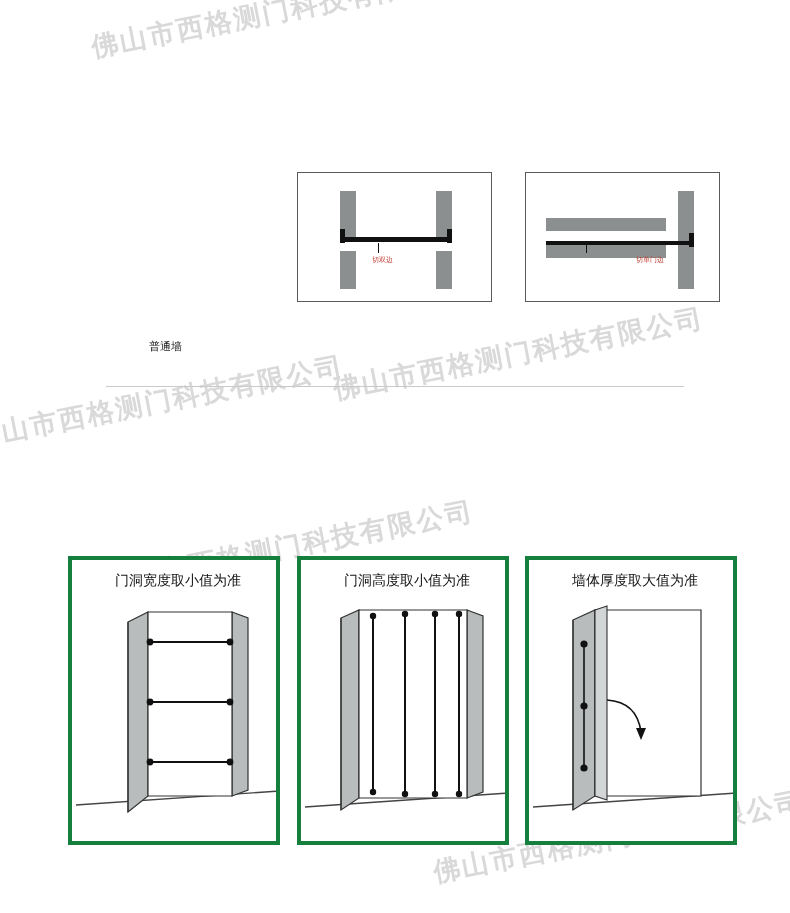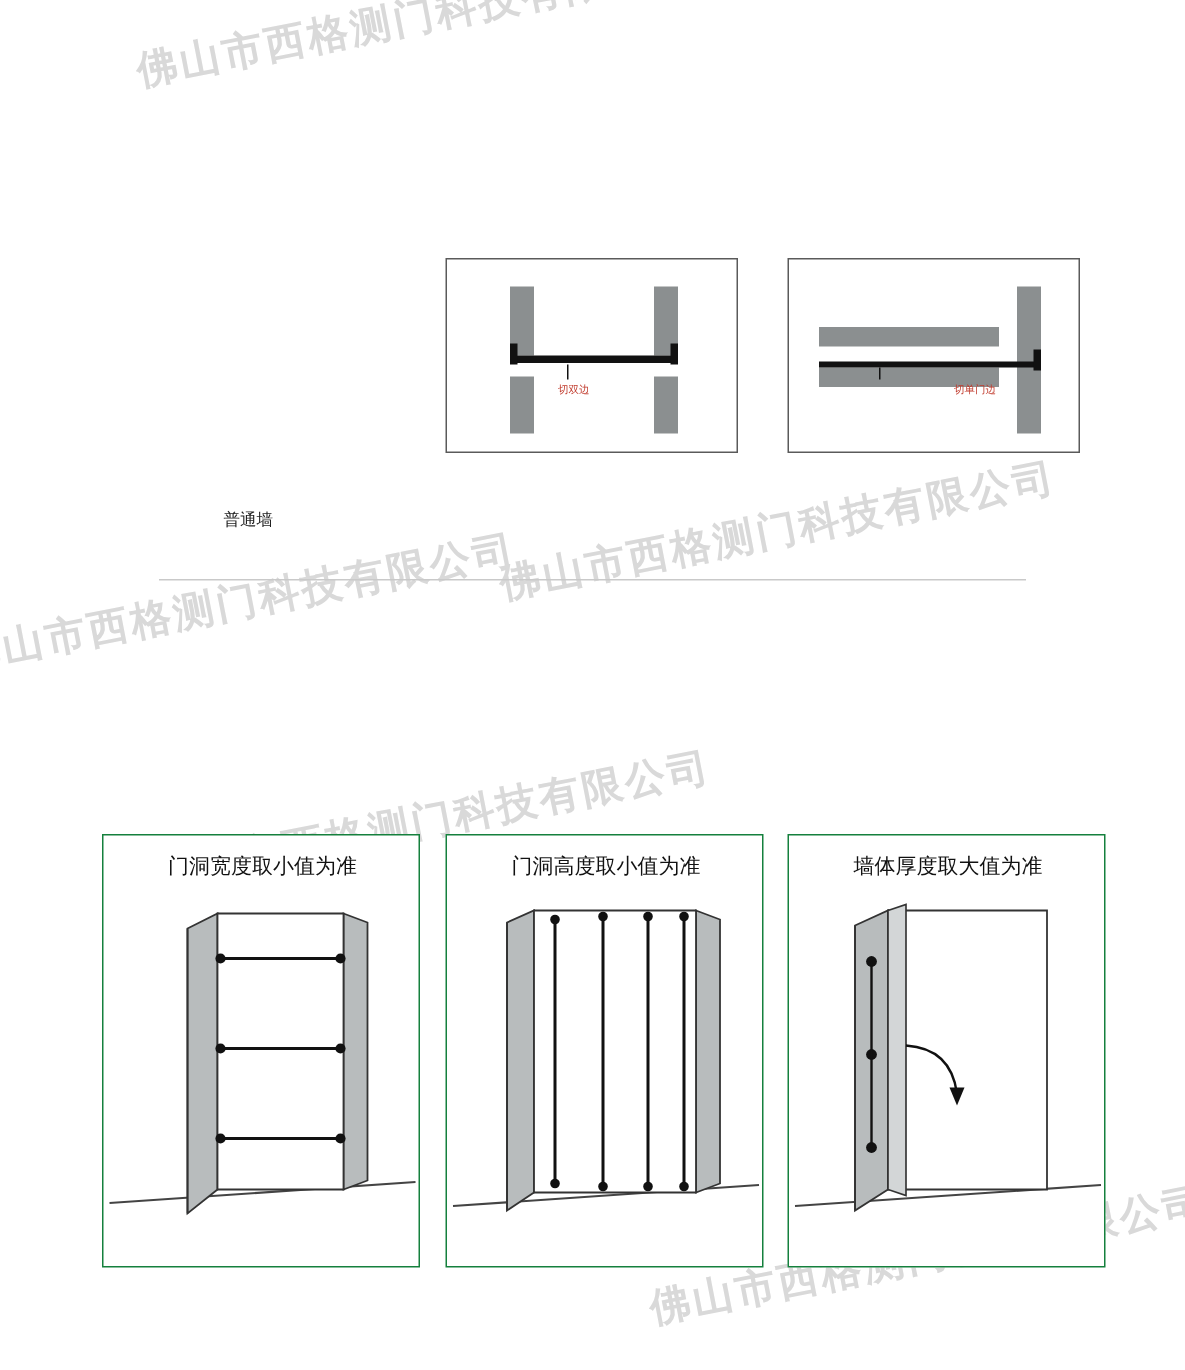--- a/index.html
+++ b/index.html
@@ -90,21 +90,21 @@
     border-right:3px solid transparent;
     border-bottom:5px solid #111;
   }
   .thinline{position:absolute;background:#111;}
 
   
   .s2{position:absolute;left:0;top:556px;width:790px;height:300px;}
   .card2{
     position:absolute;
     width:212px;height:289px;
-    border:1px solid #15803d;
+    border:4px solid #15803d;
     background:#fff;
     box-sizing:border-box;
     overflow:hidden;
   }
   .c2a{left:68px;top:0;}
   .c2b{left:297px;top:0;}
   .c2c{left:525px;top:0;}
   .card2 .hdr{
     position:absolute;
     top:12px;left:0;width:212px;

